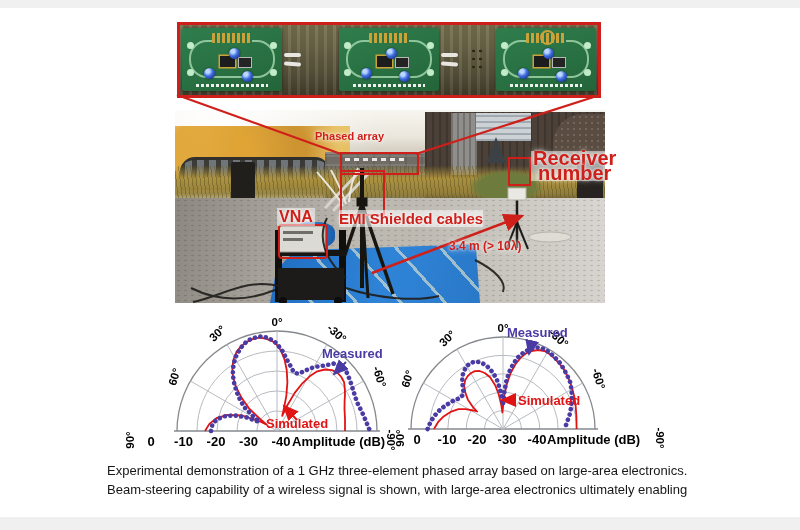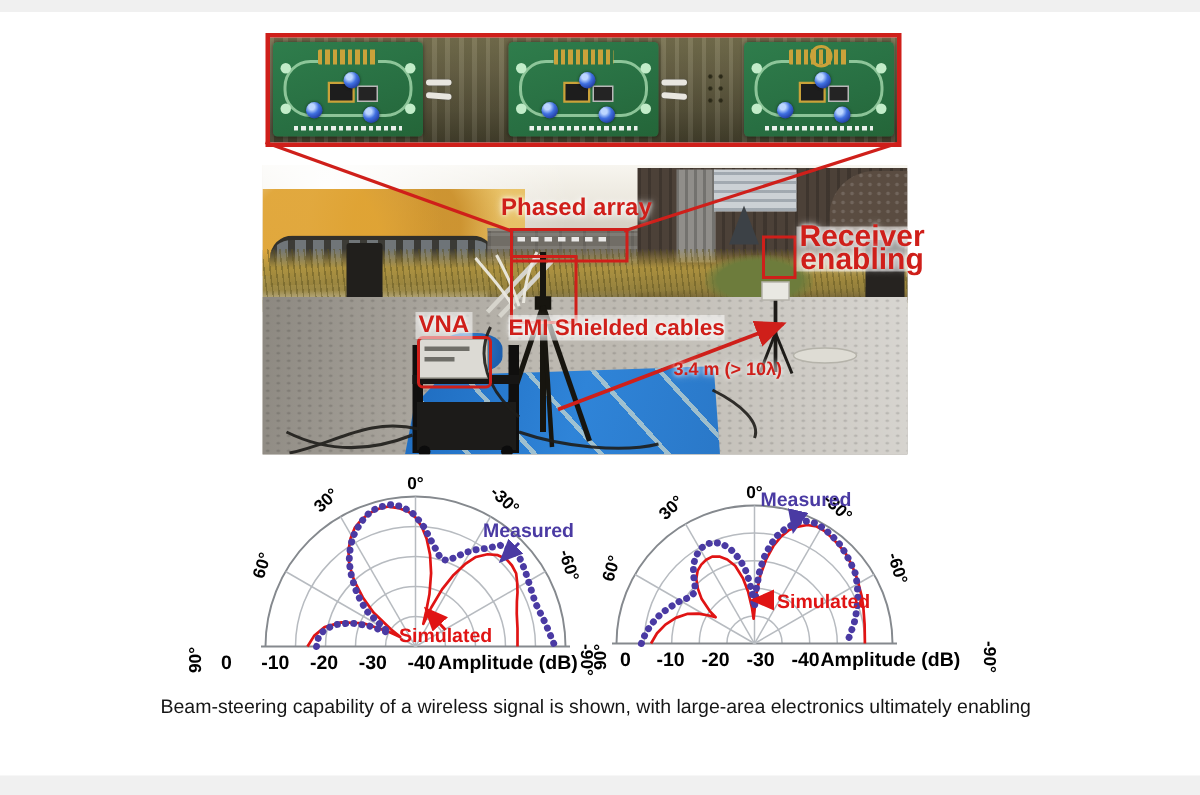--- a/index.html
+++ b/index.html
@@ -73,21 +73,21 @@
     background:radial-gradient(circle at 40% 40%,#3d84cf,#1d5fae 80%);}
 
   
   .redbox{position:absolute;border:2.5px solid #cf1f1a;z-index:6;}
   #box-array{left:340px;top:152px;width:75px;height:19px;border-width:2px;}
   #box-emi{left:340px;top:170px;width:41px;height:42px;}
   #box-vna{left:278px;top:224px;width:46px;height:31px;border-radius:4px;}
   #box-receiver{left:508px;top:157px;width:19px;height:25px;border-width:2px;}
   .photo-label{position:absolute;color:#cf1f1a;font-weight:bold;z-index:7;white-space:nowrap;
     text-shadow:0 0 3px rgba(255,255,255,.9),0 0 6px rgba(255,255,255,.8);}
-  #lbl-phased{left:334px;top:130px;font-size:16px;}
+  #lbl-phased{left:315px;top:130px;font-size:11px;}
   #lbl-receiver{left:531px;top:151px;font-size:20px;line-height:15px;text-align:center;background:rgba(255,255,255,.5);padding:0 2px;}
   #lbl-vna{left:277px;top:208px;font-size:16px;background:rgba(255,255,255,.5);padding:0 2px;}
   #lbl-emi{left:339px;top:210px;font-size:15px;background:rgba(255,255,255,.55);padding:0 0;}
   #lbl-dist{left:449px;top:239px;font-size:12px;}
 
   #overlay-svg{position:absolute;left:0;top:0;width:800px;height:530px;z-index:5;pointer-events:none;}
   #charts-svg{position:absolute;left:100px;top:316px;width:620px;height:136px;z-index:2;}
 
   
   #caption{position:absolute;left:107px;top:461px;width:620px;font-size:13px;line-height:19px;color:#161616;z-index:2;}
@@ -233,21 +233,21 @@
   <line x1="372" y1="273" x2="522" y2="216" stroke="#cf1f1a" stroke-width="2.6" marker-end="url(#arr-red-big)"></line>
 </svg>
 
 <div class="redbox" id="box-array"></div>
 <div class="redbox" id="box-emi"></div>
 <div class="redbox" id="box-vna"></div>
 <div class="redbox" id="box-receiver"></div>
 <div class="photo-label" id="lbl-phased">Phased array</div>
 <div class="photo-label" id="lbl-receiver">
   <div>Receiver</div>
-  <div>enabling</div>
+  <div>number</div>
 </div>
 <div class="photo-label" id="lbl-vna">VNA</div>
 <div class="photo-label" id="lbl-emi">EMI Shielded cables</div>
 <div class="photo-label" id="lbl-dist">3.4 m (&gt; 10λ)</div>
 
 <svg id="charts-svg" viewBox="0 0 620 136">
   <defs>
     <marker id="arr-blue" markerWidth="9" markerHeight="8" refX="7" refY="3.5" orient="auto">
       <path d="M0,0 L8,3.5 L0,7 Z" fill="#4a3aa3"></path>
     </marker>
@@ -315,14 +315,15 @@
       <path d="M 334.0 113.0 L 338.0 106.2 L 343.6 100.4 L 350.5 95.9 L 358.5 93.2 L 365.6 93.1 L 373.4 94.5 L 377.1 95.5 L 373.2 91.4 L 367.8 83.4 L 365.3 76.6 L 364.2 69.9 L 365.1 64.4 L 367.5 60.4 L 370.8 57.2 L 374.8 55.1 L 379.6 55.0 L 384.8 57.0 L 390.1 61.2 L 395.3 69.5 L 398.7 78.3 L 401.3 89.1 L 402.4 96.5 L 403.0 90.9 L 404.2 79.9 L 407.0 67.2 L 410.9 56.5 L 415.6 48.0 L 420.8 41.6 L 426.1 37.3 L 431.3 35.2 L 438.2 34.0 L 444.5 35.0 L 449.8 38.1 L 454.4 42.3 L 458.6 46.8 L 463.5 52.5 L 467.1 59.2 L 470.1 66.0 L 472.3 73.0 L 474.4 81.2 L 475.6 89.4 L 476.4 100.1 L 476.6 113.0" fill="none" stroke="#e01414" stroke-width="1.8" stroke-linejoin="round"></path>
       <path d="M 327.6 113.0 L 330.7 105.4 L 335.5 98.7 L 340.9 92.8 L 347.5 88.3 L 353.6 84.5 L 359.3 82.4 L 362.8 79.3 L 363.3 74.7 L 362.4 67.9 L 362.2 60.8 L 363.9 55.0 L 366.7 50.1 L 370.7 46.8 L 375.8 45.6 L 381.4 46.5 L 387.4 50.5 L 393.1 56.8 L 396.9 63.7 L 399.3 70.8 L 401.2 78.1 L 402.5 85.4 L 403.0 89.1 L 404.3 76.2 L 406.3 65.3 L 409.0 56.3 L 413.4 47.6 L 418.3 41.0 L 423.5 36.6 L 428.9 33.4 L 434.3 31.4 L 439.3 31.5 L 445.3 33.4 L 450.3 37.3 L 454.9 41.5 L 459.2 46.0 L 463.5 52.5 L 467.1 59.2 L 470.1 66.0 L 471.5 73.4 L 471.9 82.3 L 471.2 90.8 L 469.6 98.8 L 467.0 106.3 L 464.6 113.0" fill="none" stroke="#4a3aa3" stroke-width="4.6" stroke-dasharray="0.1 5.4" stroke-linecap="round"></path>
       <line x1="432" y1="25" x2="429" y2="38" stroke="#4a3aa3" stroke-width="2" marker-end="url(#arr-blue)"></line>
       <text x="407" y="21" font-size="13" font-weight="bold" fill="#4a3aa3">Measured</text>
       <line x1="416" y1="84" x2="402" y2="84" stroke="#e01414" stroke-width="2" marker-end="url(#arr-red)"></line>
       <text x="418" y="89" font-size="13" font-weight="bold" fill="#e01414">Simulated</text>
     </g>
   </svg>
 
 <div id="caption">
+  <div>Experimental demonstration of a 1 GHz three-element phased array based on large-area electronics.</div>
   <div>Beam-steering capability of a wireless signal is shown, with large-area electronics ultimately enabling</div>
 </div>
 
 </body></html>

